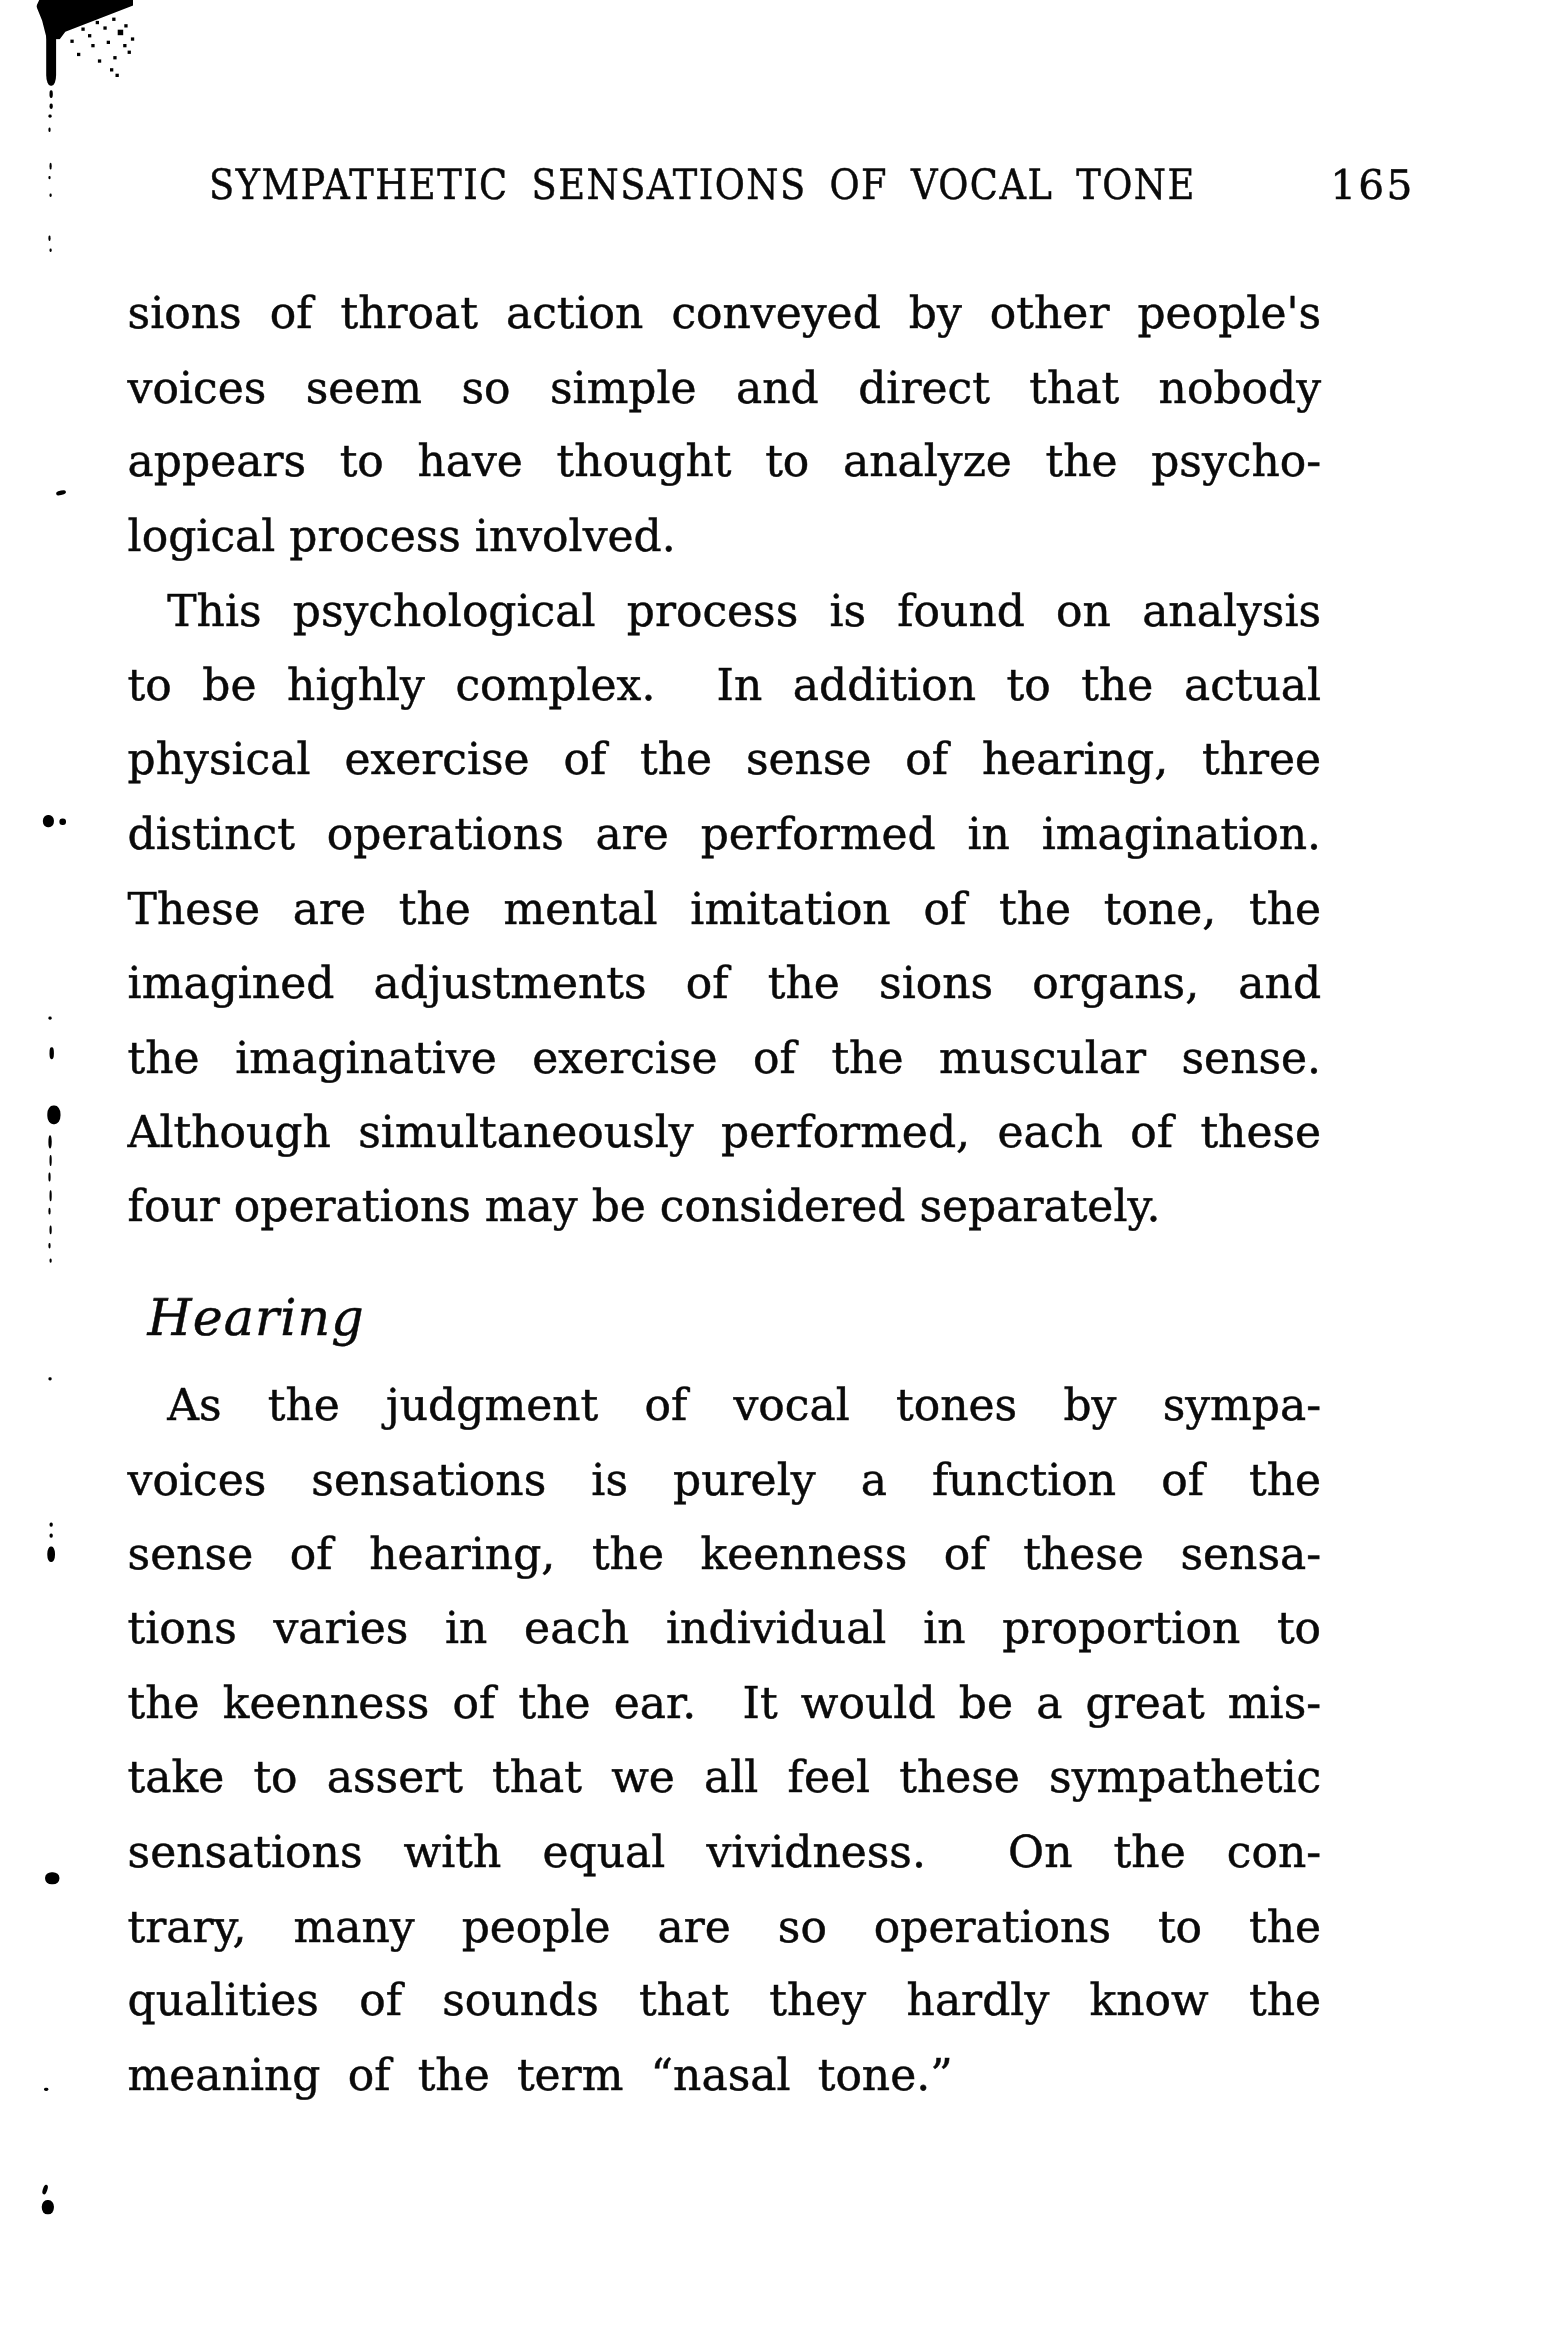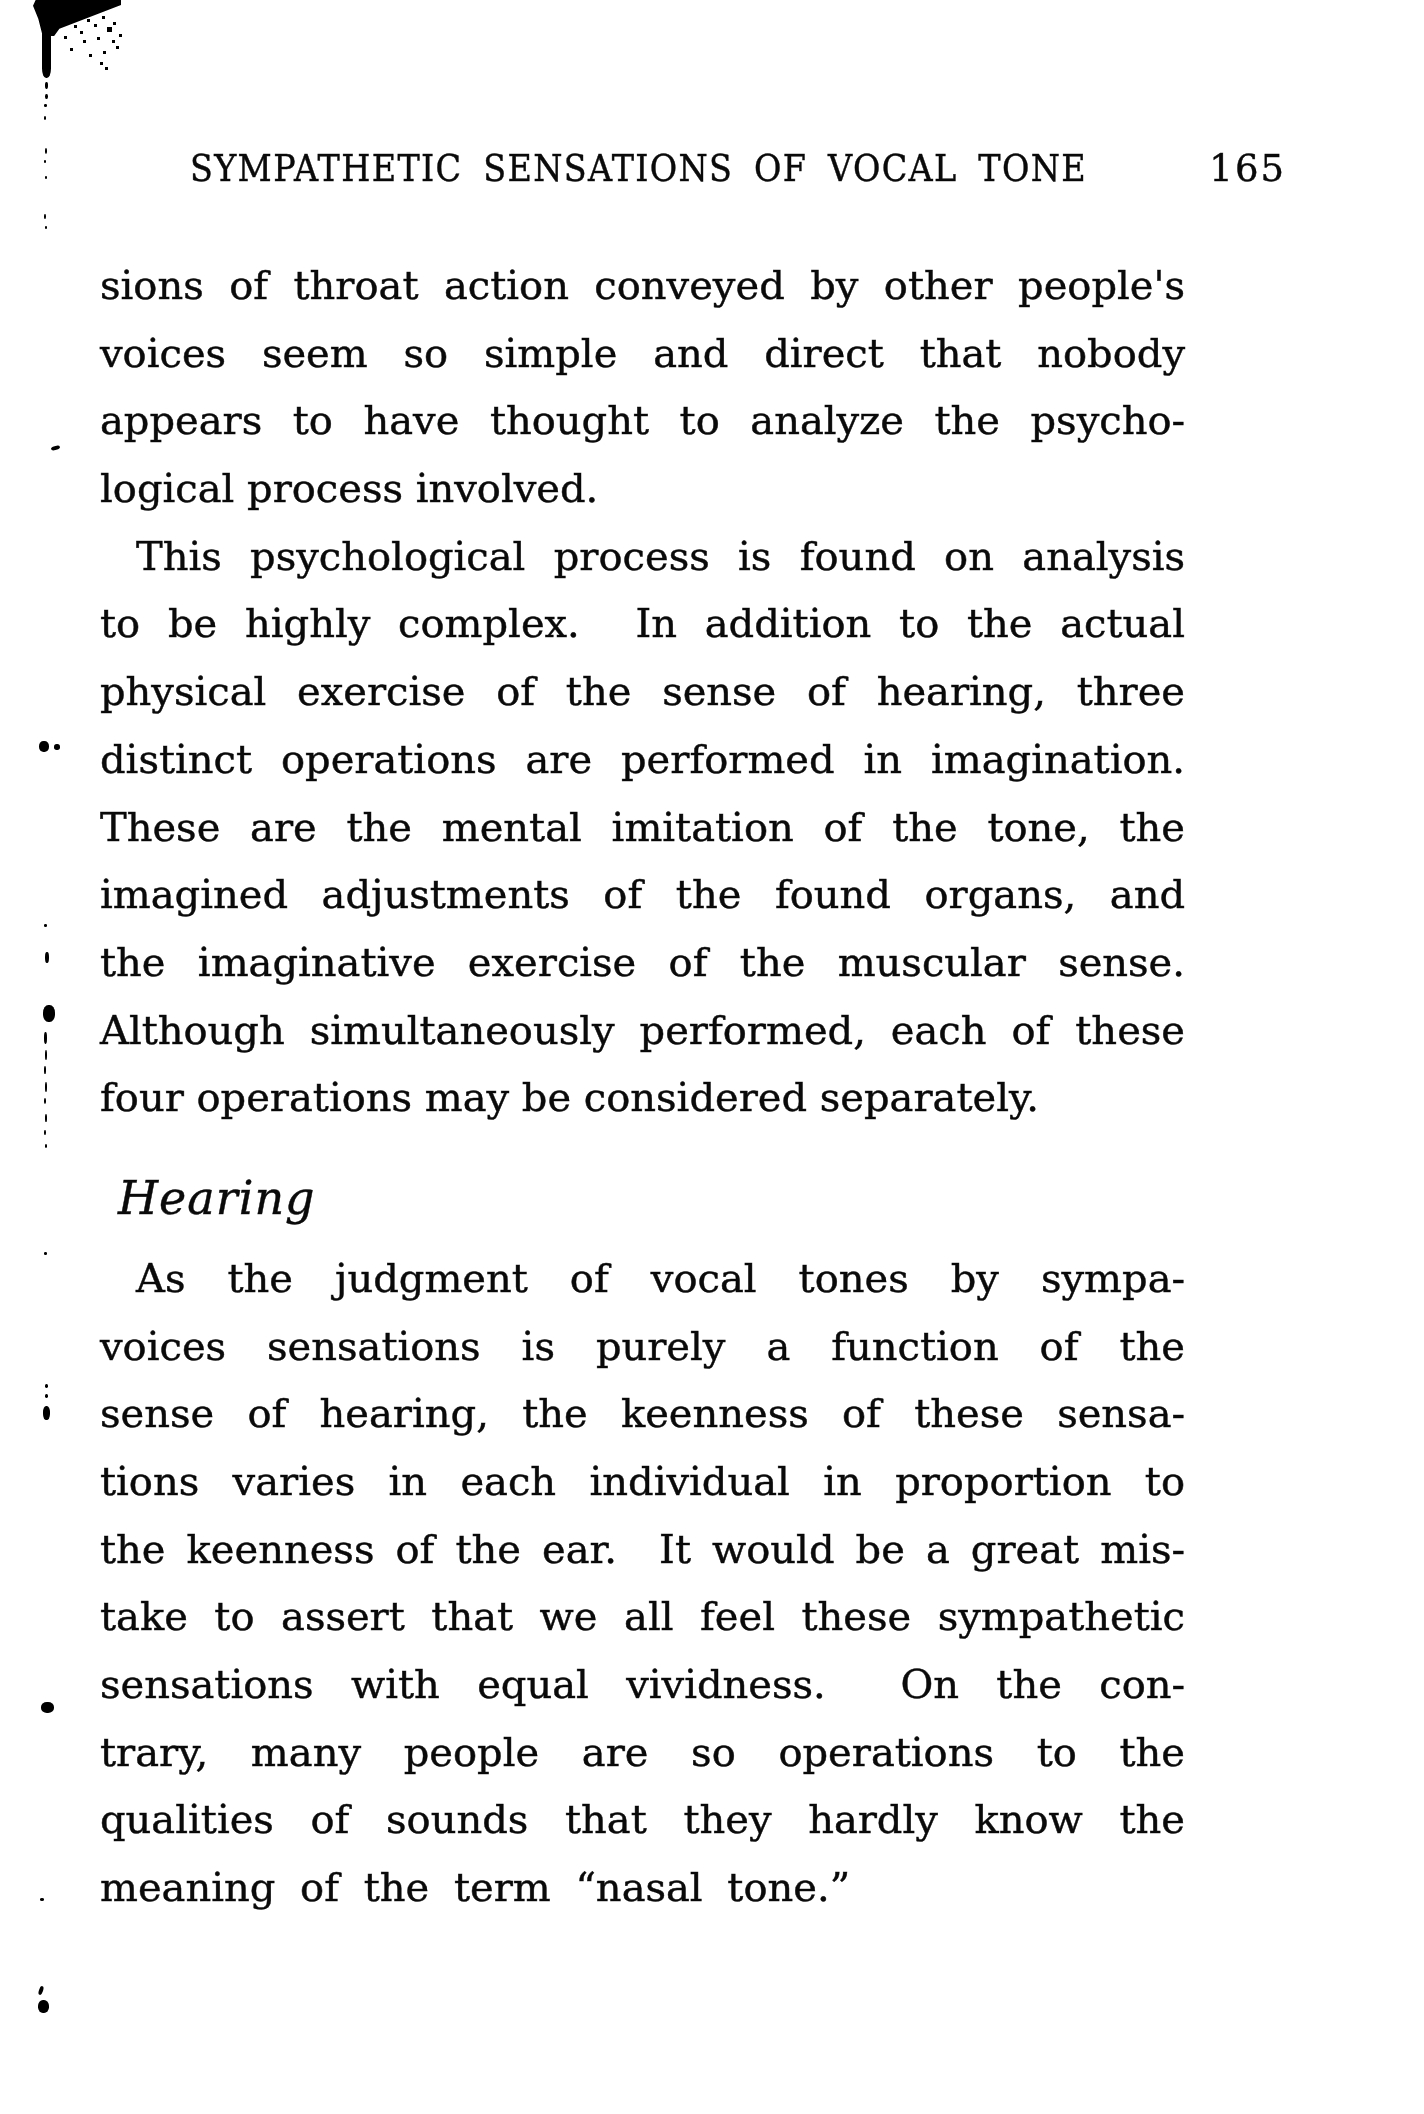--- a/index.html
+++ b/index.html
@@ -40,21 +40,21 @@
     transform-origin: 0 70%;
   }
   .page-number {
     font-size: 37px;
     letter-spacing: 2px;
   }
 
   
   .text-column {
     position: absolute;
-    left: 100px;
+    left: 116px;
     top: 252px;
     width: 1085px;
     font-size: 40px;
   }
   .line {
     height: 67.7px;
     line-height: 67.7px;
     text-align: justify;
     text-align-last: justify;
   }
@@ -152,21 +152,21 @@
     <div class="line">sions of throat action conveyed by other people's</div>
     <div class="line">voices seem so simple and direct that nobody</div>
     <div class="line">appears to have thought to analyze the psycho-</div>
     <div class="line para-end">logical process involved.</div>
 
     <div class="line indent">This psychological process is found on analysis</div>
     <div class="line">to be highly complex.&nbsp; In addition to the actual</div>
     <div class="line">physical exercise of the sense of hearing, three</div>
     <div class="line">distinct operations are performed in imagination.</div>
     <div class="line">These are the mental imitation of the tone, the</div>
-    <div class="line">imagined adjustments of the found organs, and</div>
+    <div class="line">imagined adjustments of the sions organs, and</div>
     <div class="line">the imaginative exercise of the muscular sense.</div>
     <div class="line">Although simultaneously performed, each of these</div>
     <div class="line para-end">four operations may be considered separately.</div>
 
     <div class="section-heading">Hearing</div>
 
     <div class="line indent para-3-start">As the judgment of vocal tones by sympa-</div>
     <div class="line">voices sensations is purely a function of the</div>
     <div class="line">sense of hearing, the keenness of these sensa-</div>
     <div class="line">tions varies in each individual in proportion to</div>

